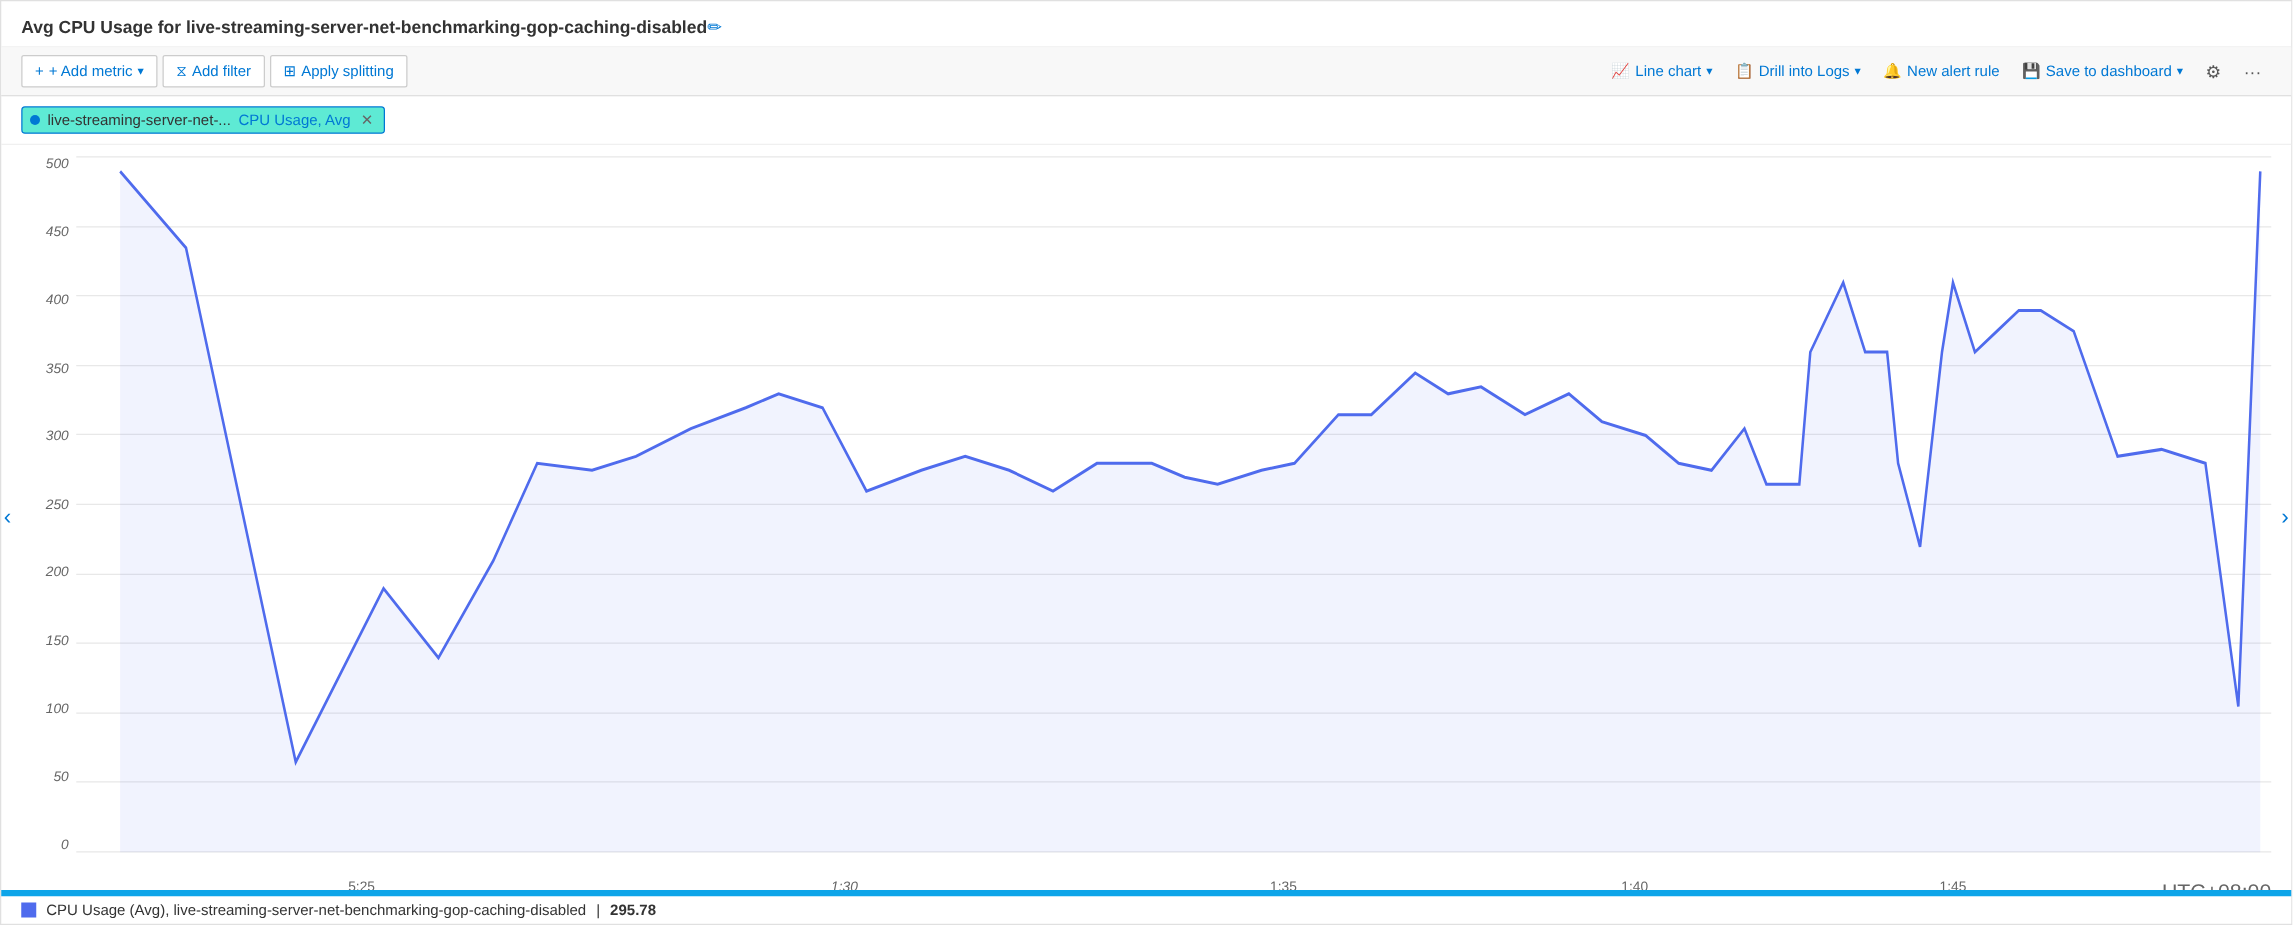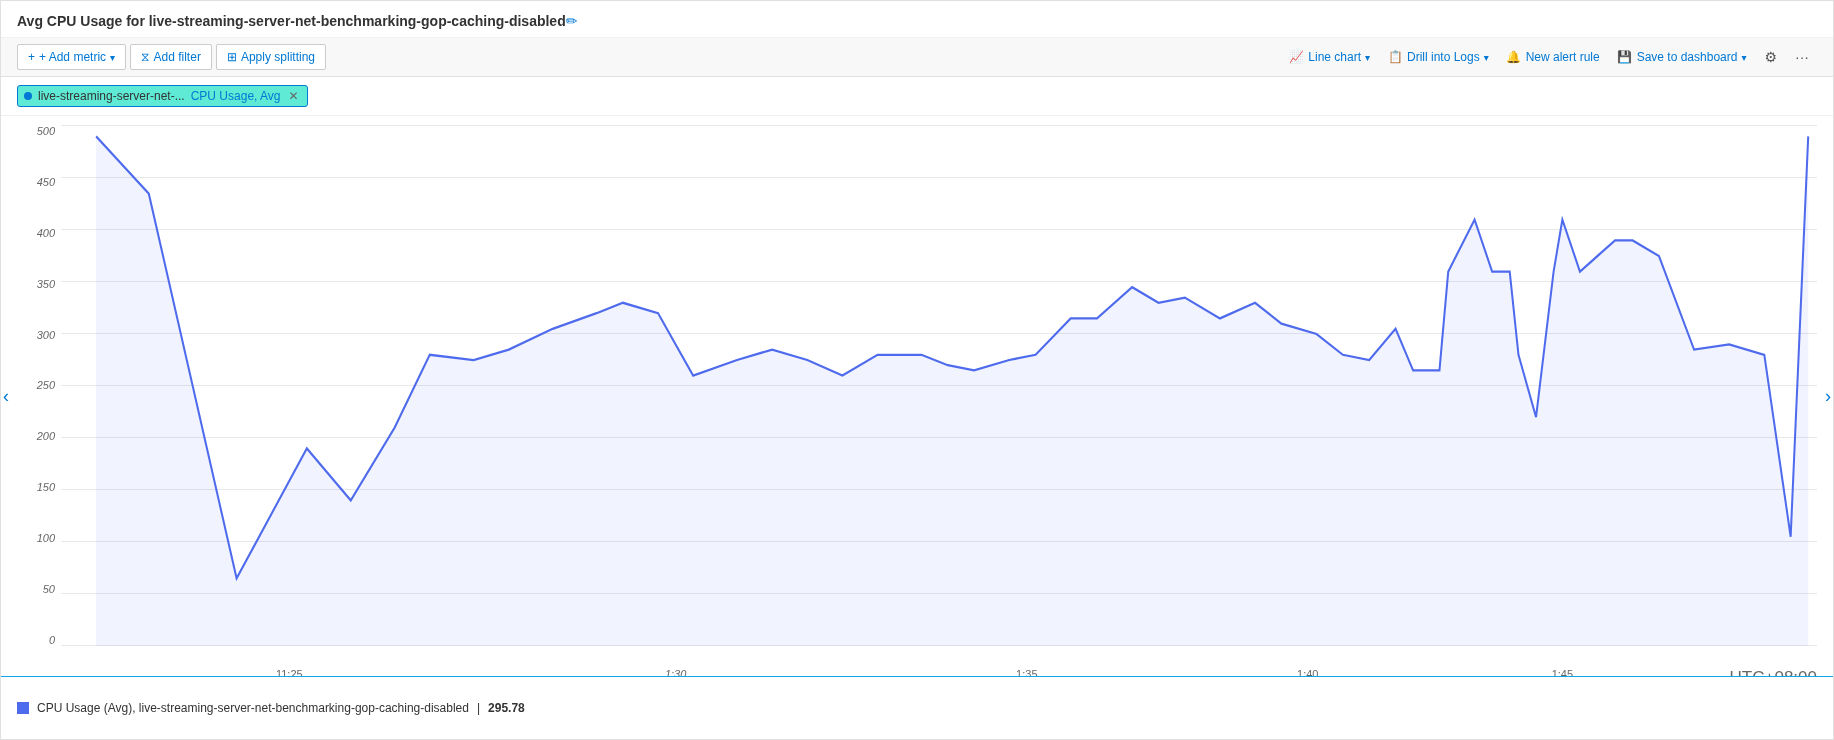--- a/index.html
+++ b/index.html
@@ -198,25 +198,25 @@
       font-size: 18px;
       color: #0078d4;
       cursor: pointer;
       background: transparent;
       border: none;
       z-index: 10;
     }
     .nav-arrow-left { left: 2px; }
     .nav-arrow-right { right: 2px; }
     .legend-row {
-      padding: 24px 16px;
+      padding: 4px 16px;
       display: flex;
       align-items: center;
       gap: 8px;
-      border-top: 1px solid #0ea5e9;
+      border-top: 5px solid #0ea5e9;
     }
     .legend-color {
       width: 12px;
       height: 12px;
       background: #4f6bed;
       flex-shrink: 0;
     }
     .legend-text {
       font-size: 12px;
       color: #333;
@@ -325,21 +325,21 @@
         <div class="grid-line" style="bottom: 100%; top: auto;"></div>
       </div>
 
     <svg id="chart-svg" style="position:absolute; left:60px; right:16px; top:10px; bottom:30px; width:calc(100% - 76px); height:calc(100% - 40px);" preserveAspectRatio="none" viewBox="0 0 1734 460">
     <path d="M 34.68 460 L 34.68 9.200000000000008 L 86.7 59.800000000000004 L 173.4 400.2 L 242.76000000000002 285.2 L 286.11 331.2 L 329.46 266.8 L 364.14 202.39999999999998 L 407.48999999999995 206.99999999999997 L 442.17 197.8 L 485.52000000000004 179.4 L 528.87 165.6 L 554.88 156.39999999999998 L 589.5600000000001 165.6 L 624.24 220.79999999999998 L 667.59 206.99999999999997 L 702.2700000000001 197.8 L 736.9499999999999 206.99999999999997 L 771.63 220.79999999999998 L 806.3100000000001 202.39999999999998 L 849.66 202.39999999999998 L 875.67 211.6 L 901.6800000000001 216.2 L 936.36 206.99999999999997 L 962.3700000000001 202.39999999999998 L 997.05 170.2 L 1023.06 170.2 L 1057.74 142.60000000000002 L 1083.75 156.39999999999998 L 1109.76 151.79999999999998 L 1144.44 170.2 L 1179.1200000000001 156.39999999999998 L 1205.1299999999999 174.8 L 1239.81 184 L 1265.82 202.39999999999998 L 1291.83 206.99999999999997 L 1317.84 179.4 L 1335.18 216.2 L 1361.19 216.2 L 1369.8600000000001 128.8 L 1395.8700000000001 82.80000000000003 L 1413.2099999999998 128.8 L 1430.55 128.8 L 1439.22 202.39999999999998 L 1456.56 257.6 L 1473.8999999999999 128.8 L 1482.57 82.80000000000003 L 1499.91 128.8 L 1517.25 115 L 1534.59 101.19999999999999 L 1551.93 101.19999999999999 L 1577.94 115 L 1612.6200000000001 197.8 L 1647.3 193.20000000000002 L 1681.98 202.39999999999998 L 1707.99 363.40000000000003 L 1725.33 9.200000000000008 L 1725.33 460 Z" fill="rgba(79,107,237,0.08)"></path>
         <path d="M 34.68 9.200000000000008 L 86.7 59.800000000000004 L 173.4 400.2 L 242.76000000000002 285.2 L 286.11 331.2 L 329.46 266.8 L 364.14 202.39999999999998 L 407.48999999999995 206.99999999999997 L 442.17 197.8 L 485.52000000000004 179.4 L 528.87 165.6 L 554.88 156.39999999999998 L 589.5600000000001 165.6 L 624.24 220.79999999999998 L 667.59 206.99999999999997 L 702.2700000000001 197.8 L 736.9499999999999 206.99999999999997 L 771.63 220.79999999999998 L 806.3100000000001 202.39999999999998 L 849.66 202.39999999999998 L 875.67 211.6 L 901.6800000000001 216.2 L 936.36 206.99999999999997 L 962.3700000000001 202.39999999999998 L 997.05 170.2 L 1023.06 170.2 L 1057.74 142.60000000000002 L 1083.75 156.39999999999998 L 1109.76 151.79999999999998 L 1144.44 170.2 L 1179.1200000000001 156.39999999999998 L 1205.1299999999999 174.8 L 1239.81 184 L 1265.82 202.39999999999998 L 1291.83 206.99999999999997 L 1317.84 179.4 L 1335.18 216.2 L 1361.19 216.2 L 1369.8600000000001 128.8 L 1395.8700000000001 82.80000000000003 L 1413.2099999999998 128.8 L 1430.55 128.8 L 1439.22 202.39999999999998 L 1456.56 257.6 L 1473.8999999999999 128.8 L 1482.57 82.80000000000003 L 1499.91 128.8 L 1517.25 115 L 1534.59 101.19999999999999 L 1551.93 101.19999999999999 L 1577.94 115 L 1612.6200000000001 197.8 L 1647.3 193.20000000000002 L 1681.98 202.39999999999998 L 1707.99 363.40000000000003 L 1725.33 9.200000000000008" fill="none" stroke="#4f6bed" stroke-width="2"></path>
       </svg>
 
     <div class="x-axis-labels" id="x-axis-labels-container">
 
-    <span class="x-label" style="position: absolute; left: 13%;">11:25</span>
+    <span class="x-label" style="position: absolute; left: 13%;">5:25</span>
         <span class="x-label" style="position: absolute; left: 35%; font-style: italic;">1:30</span>
         <span class="x-label" style="position: absolute; left: 55%; text-decoration: underline;">1:35</span>
         <span class="x-label" style="position: absolute; left: 71%;">1:40</span>
         <span class="x-label" style="position: absolute; left: 85.5%;">1:45</span>
         <span class="x-label-utc">UTC+08:00</span>
       </div>
   </div>
 
   <div class="legend-row">
     <div class="legend-color" id="legend-color-box" style="background: rgb(79, 107, 237);"></div>

